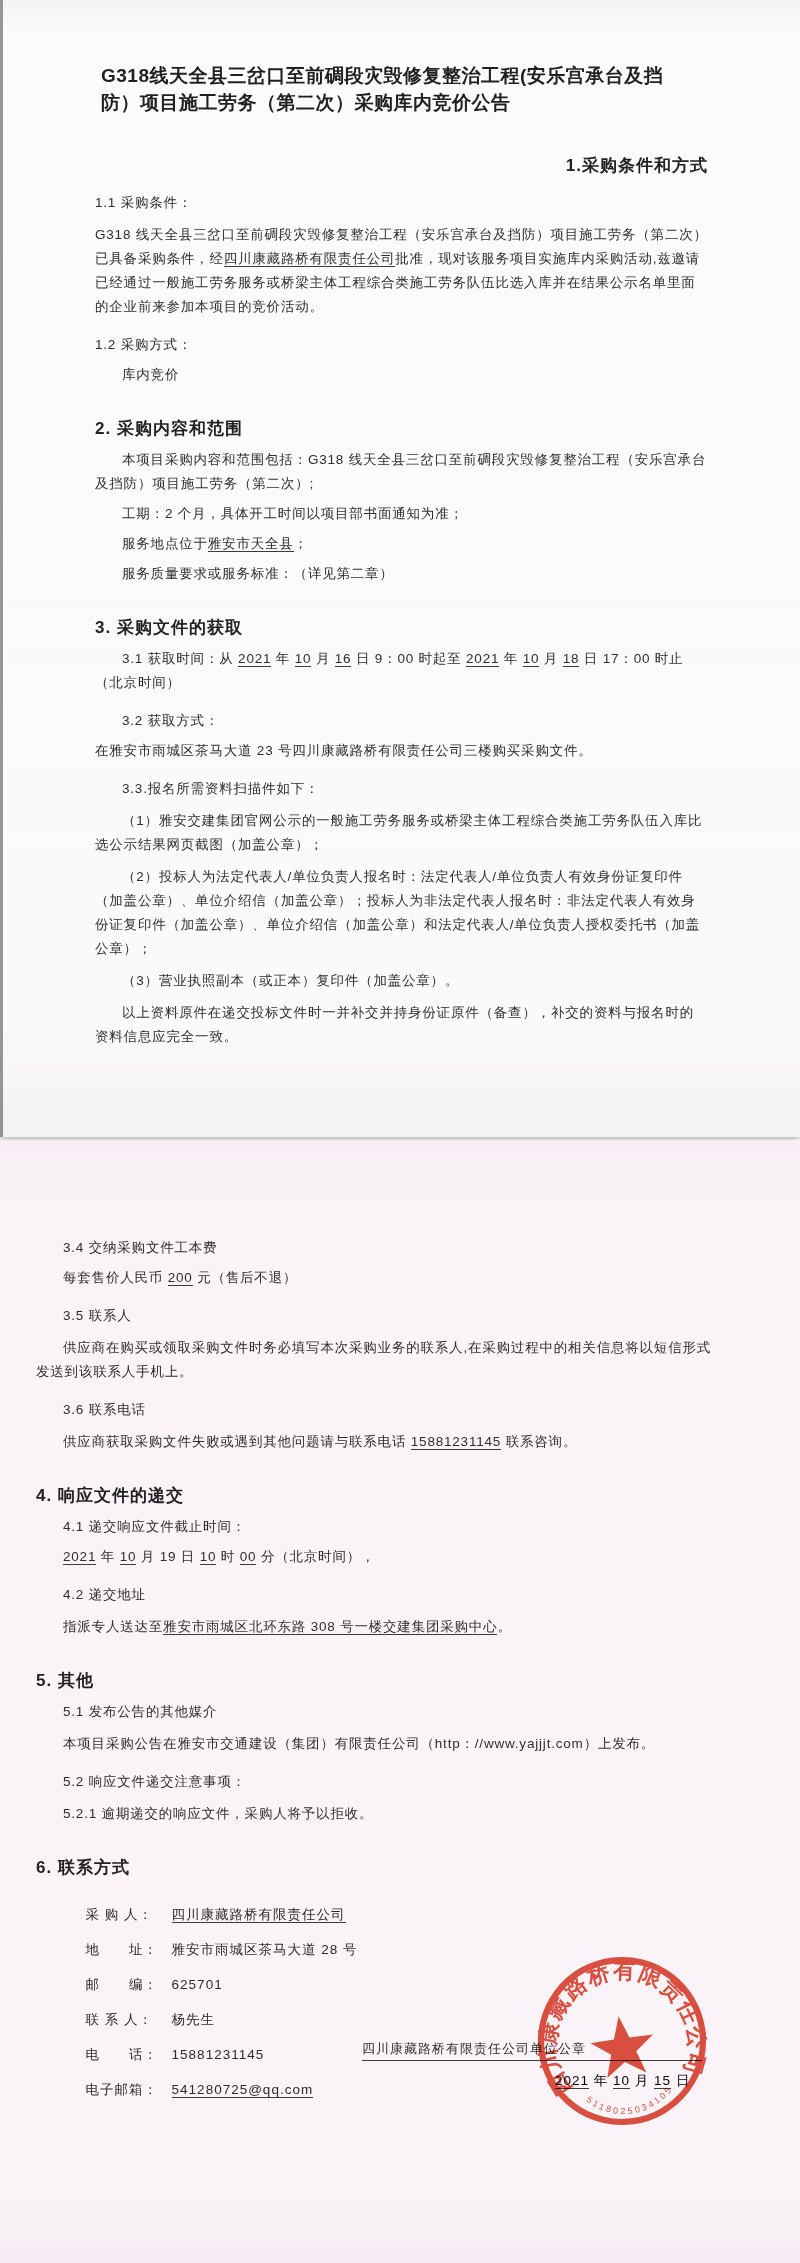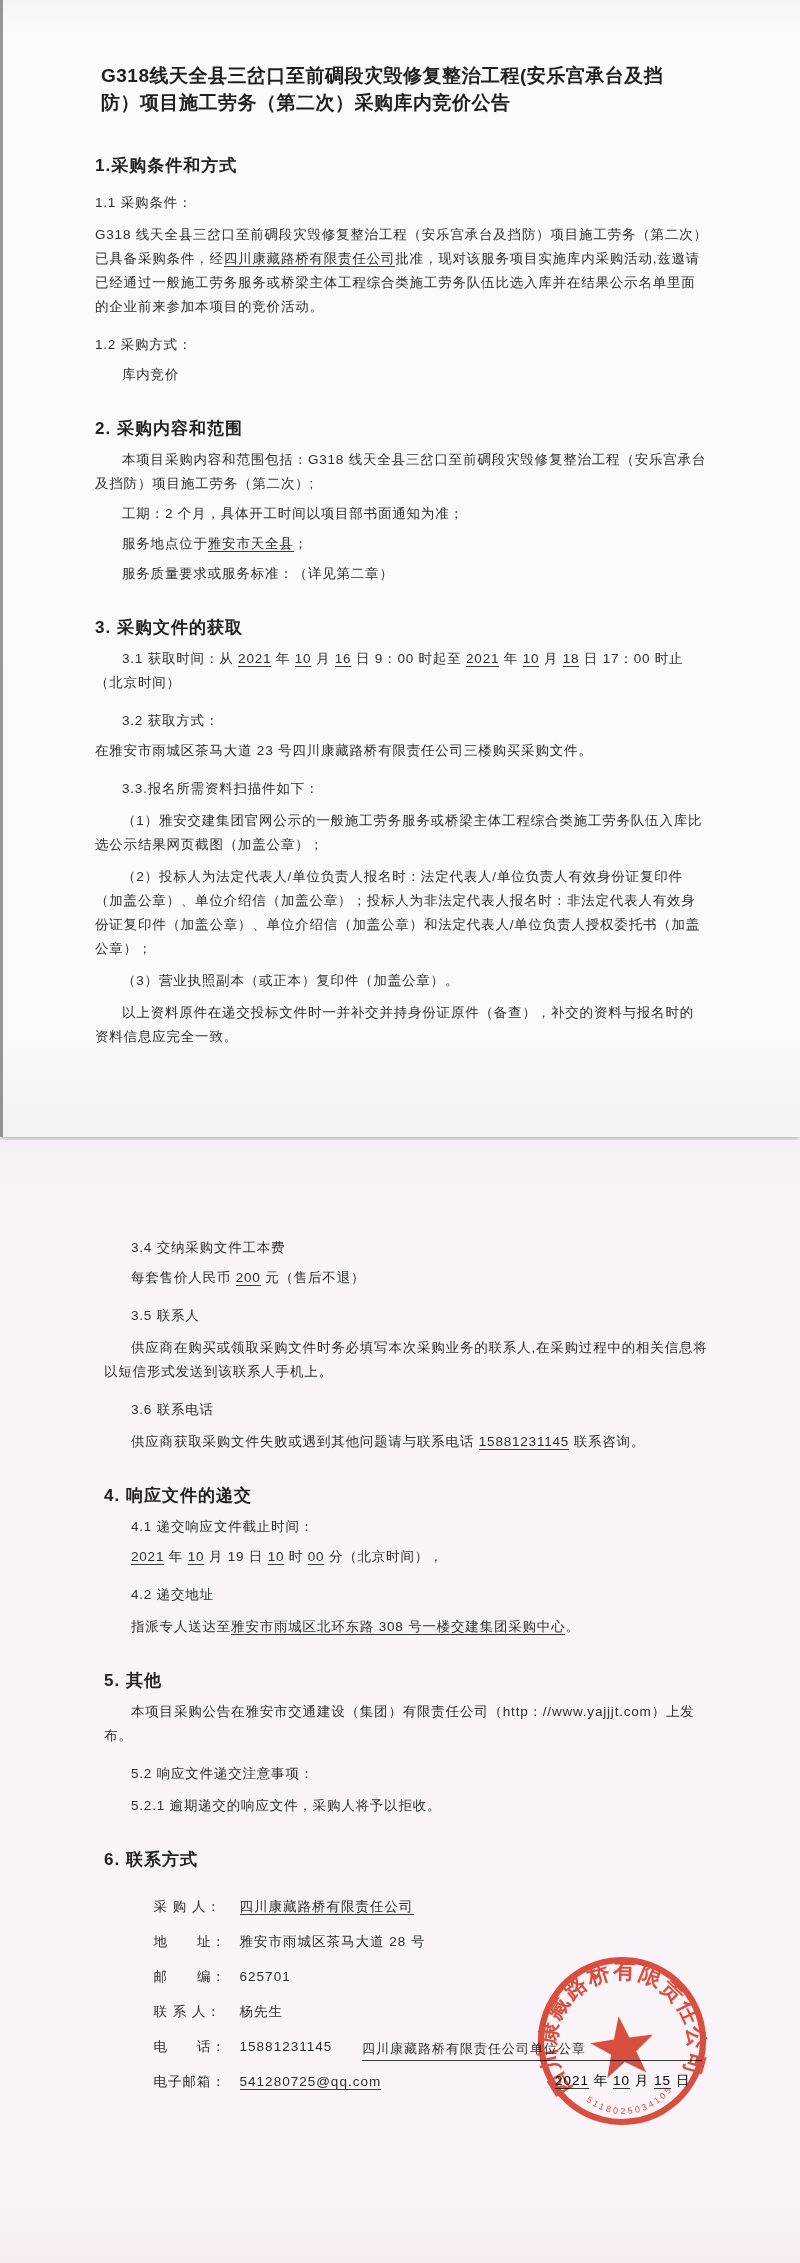--- a/index.html
+++ b/index.html
@@ -9,32 +9,32 @@
 
   .page { position:absolute; left:0; width:800px; }
   .page-1 { top:0; height:1137px;
             background:linear-gradient(180deg,#f4f4f4 0%, #fcfbfb 3%, #fbfafa 90%, #f3f1f1 100%);
             border-left:3px solid rgba(70,70,70,.55);
             box-shadow:0 3px 6px rgba(0,0,0,.28); }
   .page-2 { top:1140px; height:1123px;
             background:linear-gradient(180deg,#f6eef4 0%, #faf4f8 6%, #faf4f8 94%, #f4ecf2 100%); }
 
   .content-1 { padding:62px 92px 0 92px; }
-  .content-2 { padding:96px 88px 0 104px; position:relative; }
+  .content-2 { padding:96px 88px 0 36px; position:relative; }
 
   .doc-title { font-size:19px; font-weight:bold; line-height:27px; text-align:left;
                letter-spacing:.5px; color:#1f1f1f; margin:0 6px 0 6px; }
 
   .h-sec { font-size:17px; font-weight:bold; color:#222; letter-spacing:1px; }
   .t { font-size:13.5px; line-height:24px; letter-spacing:.8px; color:#2e2e2e; }
   .ind { text-indent:2em; }
   .u, .seg-u { border-bottom:1px solid #3a3a3a; padding-bottom:0px; }
 
   
-  .m-title-gap { margin-top:38px; }
+  .m-title-gap { margin-top:38px;text-align:right; }
   .p1-label { margin-top:14px; }
   .p1-para { margin-top:8px; }
   .sec-gap { margin-top:30px; }
   .line-gap { margin-top:6px; }
 
   
   .contact-rows { margin-top:18px; margin-left:3.1em; }
   .contact-row { font-size:13.5px; line-height:35px; letter-spacing:1px; }
   .contact-row .lbl { display:inline-block; min-width:86px; }
 
@@ -90,20 +90,21 @@
       <div class="t p1-label ind">3.6 联系电话</div>
       <div class="t p1-para ind"><span>供应商获取采购文件失败或遇到其他问题请与联系电话 </span><span class="seg-u">15881231145</span><span> 联系咨询。</span></div>
 
       <div class="h-sec sec-gap">4. 响应文件的递交</div>
       <div class="t p1-para ind">4.1 递交响应文件截止时间：</div>
       <div class="t line-gap ind"><span class="seg-u">2021</span><span> 年 </span><span class="seg-u">10</span><span> 月 19 日 </span><span class="seg-u">10</span><span> 时 </span><span class="seg-u">00</span><span> 分（北京时间），</span></div>
       <div class="t p1-label ind">4.2 递交地址</div>
       <div class="t p1-para ind"><span>指派专人送达至</span><span class="seg-u">雅安市雨城区北环东路 308 号一楼交建集团采购中心</span><span>。</span></div>
 
       <div class="h-sec sec-gap">5. 其他</div>
+      <div class="t p1-para ind">5.1 发布公告的其他媒介</div>
       <div class="t p1-para ind">本项目采购公告在雅安市交通建设（集团）有限责任公司（http：//www.yajjjt.com）上发布。</div>
       <div class="t p1-label ind">5.2 响应文件递交注意事项：</div>
       <div class="t p1-para ind">5.2.1 逾期递交的响应文件，采购人将予以拒收。</div>
 
       <div class="h-sec sec-gap">6. 联系方式</div>
       <div class="contact-rows">
           <div class="contact-row"><span class="lbl">采 购 人：</span><span class="u">四川康藏路桥有限责任公司</span></div>
           <div class="contact-row"><span class="lbl">地　　址：</span><span>雅安市雨城区茶马大道 28 号</span></div>
           <div class="contact-row"><span class="lbl">邮　　编：</span><span>625701</span></div>
           <div class="contact-row"><span class="lbl">联 系 人：</span><span>杨先生</span></div>

